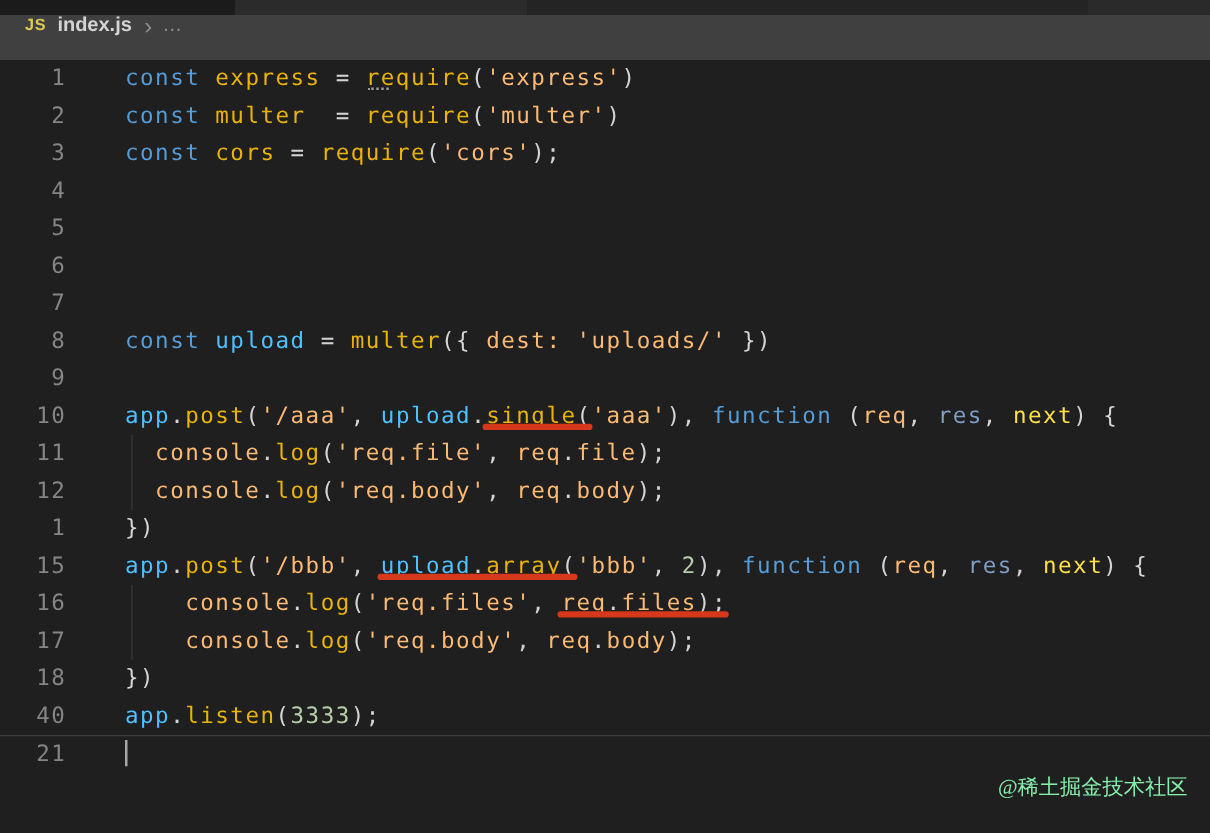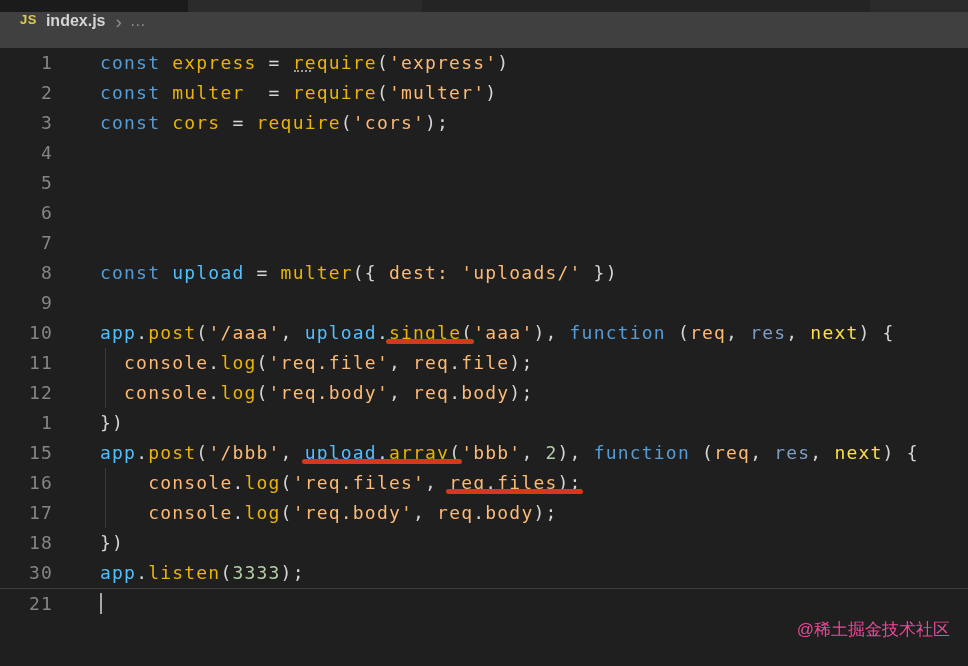--- a/index.html
+++ b/index.html
@@ -59,22 +59,22 @@
     width:17px; border-bottom:2px dotted #9a9a9a;
   }
 
   .cursor {
     display:inline-block; width:2px; height:21px;
     background:#a6a6a6; vertical-align:middle; margin-top:-4px;
   }
 
   .watermark {
     position:absolute; top:618px; right:18px;
-    color:#ec4899; font-size:17px;
-    font-family:Liberation Sans, sans-serif;
+    color:#86efac; font-size:17px;
+    font-family:Liberation Serif, serif;
   }
 </style>
 <style>.tok-kw{color:#569CD6}.tok-fn{color:#eab308}.tok-obj{color:#4FC1FF}.tok-prop{color:#fdba74}.tok-str{color:#fdba74}.tok-num{color:#B5CEA8}.tok-pun{color:#D4D4D4}.tok-dimp{color:#7E9EC4}.tok-dimf{color:#fde047}</style></head>
 <body>
 
 <div class="tabstrip">
   <div class="seg1"></div>
   <div class="seg2"></div>
   <div class="seg3"></div>
   <div class="seg4"></div>
@@ -99,18 +99,18 @@
       <div class="code-row"><span class="line-num">8</span><span class="code-text"><span class="tok-kw">const</span><span class="tok-pun"> </span><span class="tok-obj">upload</span><span class="tok-pun"> = </span><span class="tok-fn">multer</span><span class="tok-pun">({ </span><span class="tok-prop">dest:</span><span class="tok-pun"> </span><span class="tok-str">'uploads/'</span><span class="tok-pun"> })</span></span></div>
       <div class="code-row"><span class="line-num">9</span><span class="code-text"></span></div>
       <div class="code-row"><span class="line-num">10</span><span class="code-text"><span class="tok-obj">app</span><span class="tok-pun">.</span><span class="tok-fn">post</span><span class="tok-pun">(</span><span class="tok-str">'/aaa'</span><span class="tok-pun">, </span><span class="tok-obj">upload</span><span class="tok-pun">.</span><span class="ul-group"><span class="tok-fn">single</span><span class="tok-pun">(</span></span><span class="tok-str">'aaa'</span><span class="tok-pun">), </span><span class="tok-kw">function</span><span class="tok-pun"> (</span><span class="tok-prop">req</span><span class="tok-pun">, </span><span class="tok-dimp">res</span><span class="tok-pun">, </span><span class="tok-dimf">next</span><span class="tok-pun">) {</span></span></div>
       <div class="code-row guide"><span class="line-num">11</span><span class="code-text"><span class="tok-pun">  </span><span class="tok-prop">console</span><span class="tok-pun">.</span><span class="tok-fn">log</span><span class="tok-pun">(</span><span class="tok-str">'req.file'</span><span class="tok-pun">, </span><span class="tok-prop">req</span><span class="tok-pun">.</span><span class="tok-prop">file</span><span class="tok-pun">);</span></span></div>
       <div class="code-row guide"><span class="line-num">12</span><span class="code-text"><span class="tok-pun">  </span><span class="tok-prop">console</span><span class="tok-pun">.</span><span class="tok-fn">log</span><span class="tok-pun">(</span><span class="tok-str">'req.body'</span><span class="tok-pun">, </span><span class="tok-prop">req</span><span class="tok-pun">.</span><span class="tok-prop">body</span><span class="tok-pun">);</span></span></div>
       <div class="code-row"><span class="line-num">1</span><span class="code-text"><span class="tok-pun">})</span></span></div>
       <div class="code-row"><span class="line-num">15</span><span class="code-text"><span class="tok-obj">app</span><span class="tok-pun">.</span><span class="tok-fn">post</span><span class="tok-pun">(</span><span class="tok-str">'/bbb'</span><span class="tok-pun">, </span><span class="ul-group"><span class="tok-obj">upload</span><span class="tok-pun">.</span><span class="tok-fn">array</span><span class="tok-pun">(</span></span><span class="tok-str">'bbb'</span><span class="tok-pun">, </span><span class="tok-num">2</span><span class="tok-pun">), </span><span class="tok-kw">function</span><span class="tok-pun"> (</span><span class="tok-prop">req</span><span class="tok-pun">, </span><span class="tok-dimp">res</span><span class="tok-pun">, </span><span class="tok-dimf">next</span><span class="tok-pun">) {</span></span></div>
       <div class="code-row guide"><span class="line-num">16</span><span class="code-text"><span class="tok-pun">    </span><span class="tok-prop">console</span><span class="tok-pun">.</span><span class="tok-fn">log</span><span class="tok-pun">(</span><span class="tok-str">'req.files'</span><span class="tok-pun">, </span><span class="ul-group"><span class="tok-prop">req</span><span class="tok-pun">.</span><span class="tok-prop">files</span><span class="tok-pun">);</span></span></span></div>
       <div class="code-row guide"><span class="line-num">17</span><span class="code-text"><span class="tok-pun">    </span><span class="tok-prop">console</span><span class="tok-pun">.</span><span class="tok-fn">log</span><span class="tok-pun">(</span><span class="tok-str">'req.body'</span><span class="tok-pun">, </span><span class="tok-prop">req</span><span class="tok-pun">.</span><span class="tok-prop">body</span><span class="tok-pun">);</span></span></div>
       <div class="code-row"><span class="line-num">18</span><span class="code-text"><span class="tok-pun">})</span></span></div>
-      <div class="code-row"><span class="line-num">30</span><span class="code-text"><span class="tok-obj">app</span><span class="tok-pun">.</span><span class="tok-fn">listen</span><span class="tok-pun">(</span><span class="tok-num">3333</span><span class="tok-pun">);</span></span></div>
+      <div class="code-row"><span class="line-num">40</span><span class="code-text"><span class="tok-obj">app</span><span class="tok-pun">.</span><span class="tok-fn">listen</span><span class="tok-pun">(</span><span class="tok-num">3333</span><span class="tok-pun">);</span></span></div>
       <div class="code-row current"><span class="line-num">21</span><span class="code-text"><span class="cursor"></span></span></div>
     </div>
 </div>
 
 <div class="watermark">@稀土掘金技术社区</div>
 
 </body></html>

